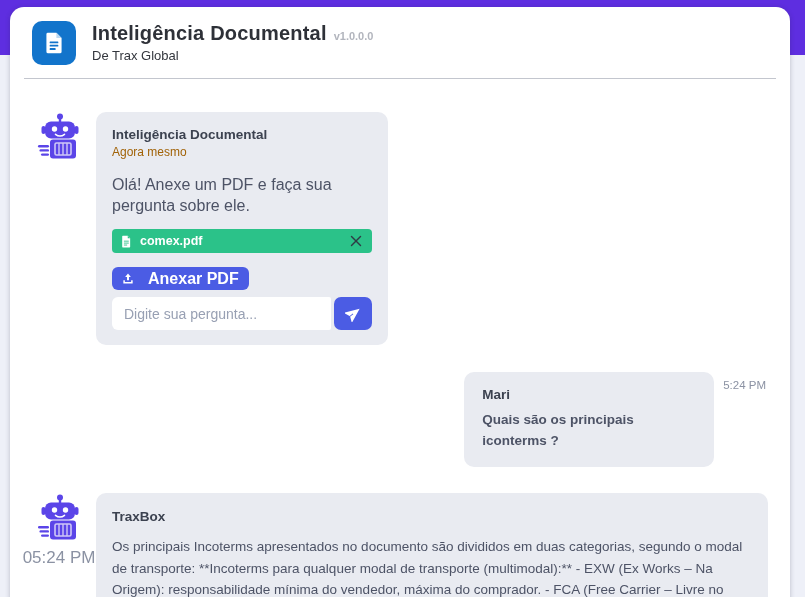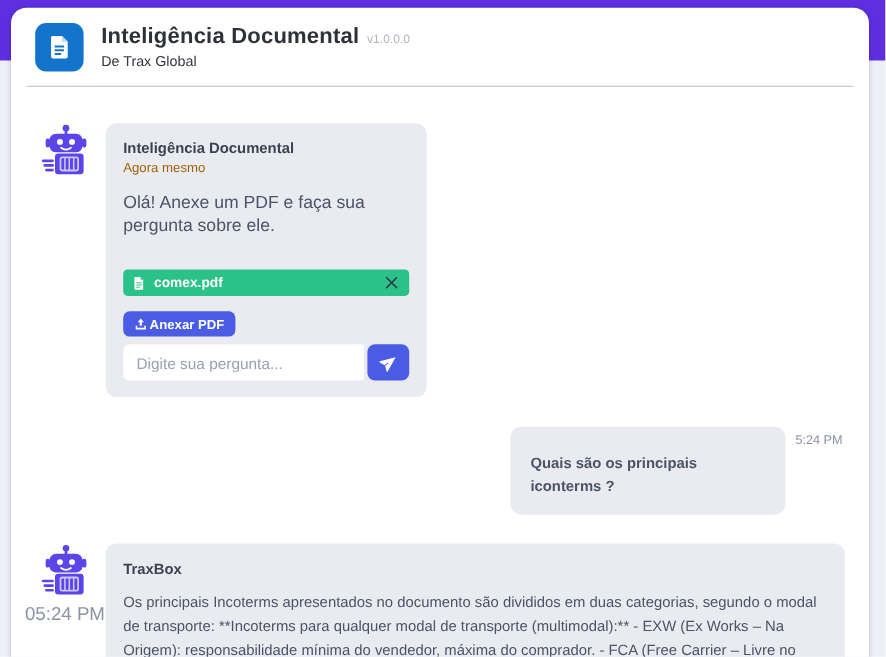--- a/index.html
+++ b/index.html
@@ -21,49 +21,49 @@
   }
   
   .header { display:flex; align-items:flex-start; gap:16px; padding:14px 24px 13px 22px; }
   .app-icon {
     width:44px; height:44px; border-radius:10px; background:#1274cb;
     display:flex; align-items:center; justify-content:center; flex:0 0 auto;
   }
   .header-text { padding-top:1px; }
   .title-row { display:flex; align-items:baseline; gap:7px; }
   .app-title { font-size:20px; font-weight:bold; color:#2e3138; letter-spacing:.2px; }
-  .app-version { font-size:11px; color:#b2b5bd; font-weight:400; }
+  .app-version { font-size:11px; color:#b2b5bd; font-weight:700; }
   .app-subtitle { font-size:13px; color:#33363d; margin-top:3px; }
   .divider { border-bottom:1px solid #c3c6ce; margin:0 14px; }
 
   
   .chat { padding:33px 22px 0 25px; }
   .msg-row { display:flex; align-items:flex-start; gap:13px; }
   .avatar-col { width:48px; flex:0 0 auto; display:flex; flex-direction:column; align-items:center; }
   .avatar { width:46px; height:48px; }
   .avatar-time { font-size:17px; color:#8b92a3; margin-top:7px; white-space:nowrap; }
 
   .bubble { background:#e9ebf1; border-radius:10px; padding:15px 16px; }
   .bubble-sender { font-size:13.5px; font-weight:600; color:#3c4250; }
   .bubble-ago { font-size:12px; color:#a16207; margin-top:3px; }
   .bubble-text { font-size:16px; color:#4d5366; margin-top:15px; line-height:21px; }
 
   .welcome-bubble { width:292px; }
 
   .file-chip {
-    margin-top:29px; height:24px; background:#2bc289; border-radius:4px;
+    margin-top:13px; height:24px; background:#2bc289; border-radius:4px;
     display:flex; align-items:center; padding:0 8px; gap:7px;
   }
   .file-chip-name { font-size:12.5px; font-weight:bold; color:#ffffff; }
   .chip-close { margin-left:auto; width:16px; height:16px; cursor:pointer; display:flex; align-items:center; justify-content:center; }
 
   .attach-btn {
-    margin-top:14px; display:inline-flex; align-items:center; gap:2px;
+    margin-top:14px; display:inline-flex; align-items:center; gap:14px;
     background:#4b5ce4; color:#fff; border:none; border-radius:6px;
-    height:23px; padding:0 10px; font-size:12px; font-weight:bold; cursor:pointer;
+    height:23px; padding:0 10px; font-size:16px; font-weight:bold; cursor:pointer;
     font-family:inherit;
   }
 
   .input-row { margin-top:7px; display:flex; align-items:stretch; gap:3px; }
   .question-input {
     flex:1; height:33px; border:none; border-radius:6px 2px 2px 6px;
     background:#ffffff; padding:0 12px; font-size:14px; color:#000000; outline:none;
     font-family:inherit;
   }
   .question-input::placeholder { color:#98a0b3; }
@@ -174,20 +174,21 @@
               <path fill="#ffffff" transform="rotate(-38 12 12)" d="M2 21 L23 12 L2 3 L5.8 12 Z M5.8 12 L13 12"></path>
               <path fill="#4b5ce4" transform="rotate(-38 12 12)" d="M5.2 11.4 h6 v1.2 h-6 z"></path>
             </svg>
           </button>
         </div>
       </div>
     </div>
 
     <div class="msg-row user-row">
       <div class="bubble user-bubble">
+        <div class="bubble-sender">Mari</div>
         <div class="bubble-text">Quais são os principais iconterms ?</div>
       </div>
       <div class="user-time">5:24 PM</div>
     </div>
 
     <div class="msg-row answer-row">
       <div class="avatar-col">
         <div class="avatar">
           <svg width="46" height="48" viewBox="0 0 46 48">
             <g fill="#5b45e8">

